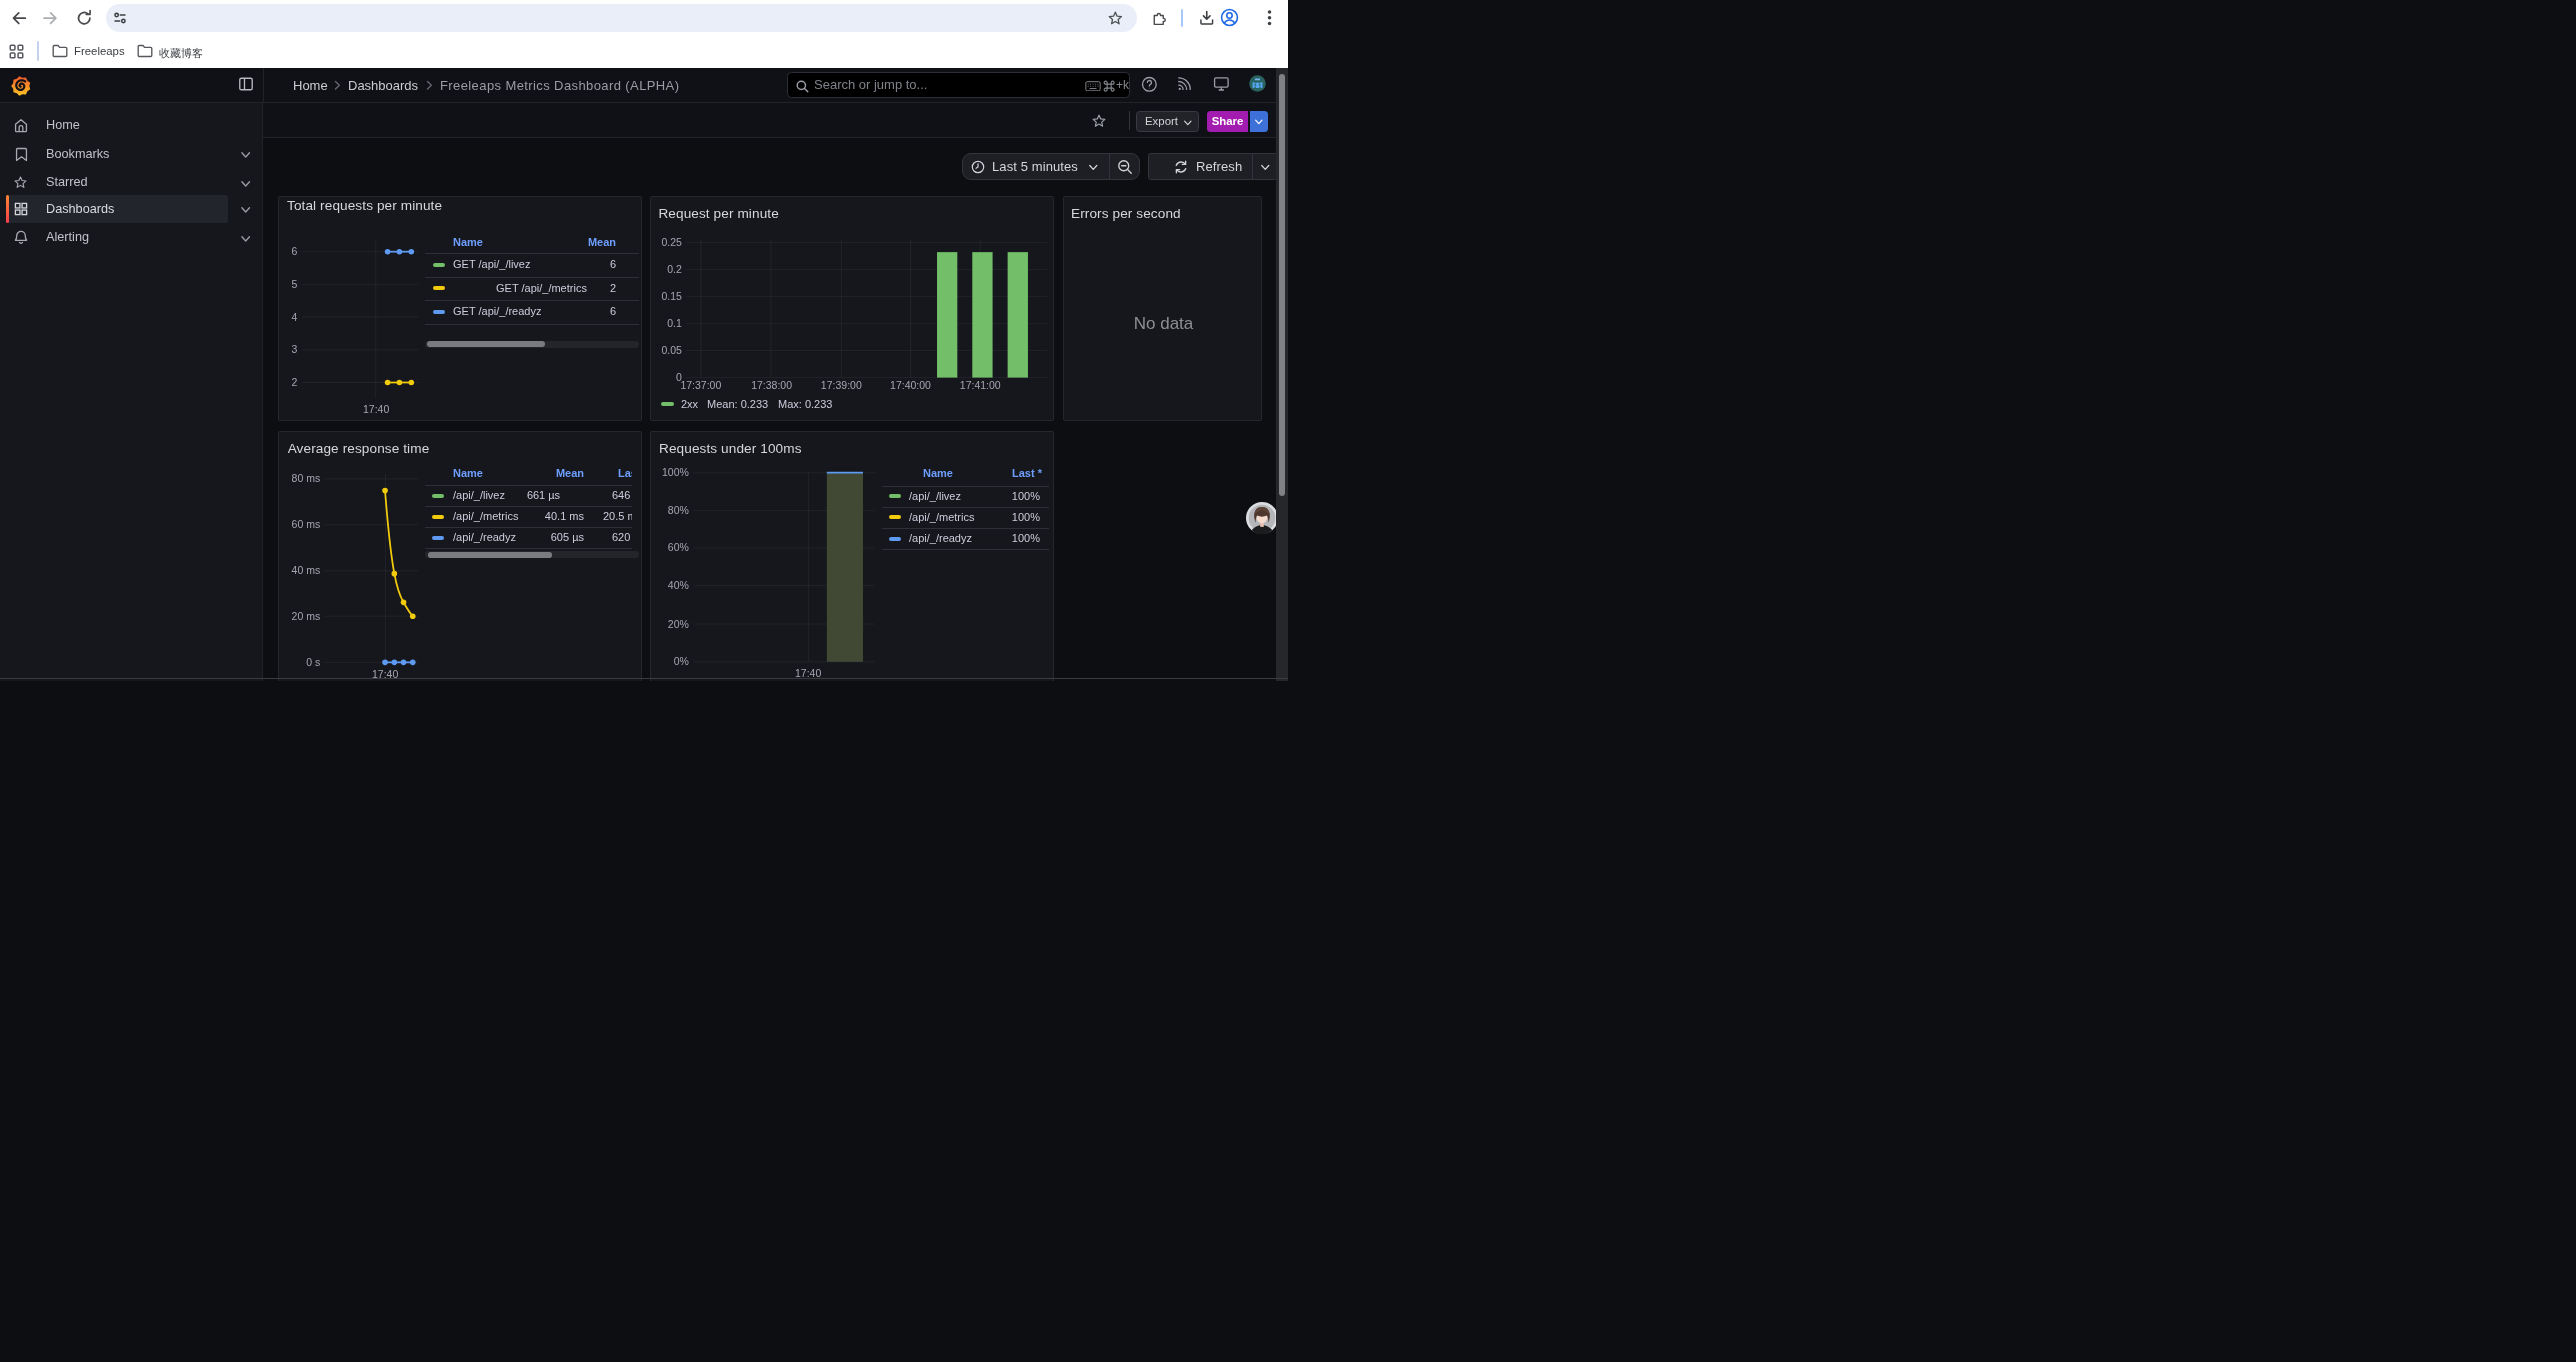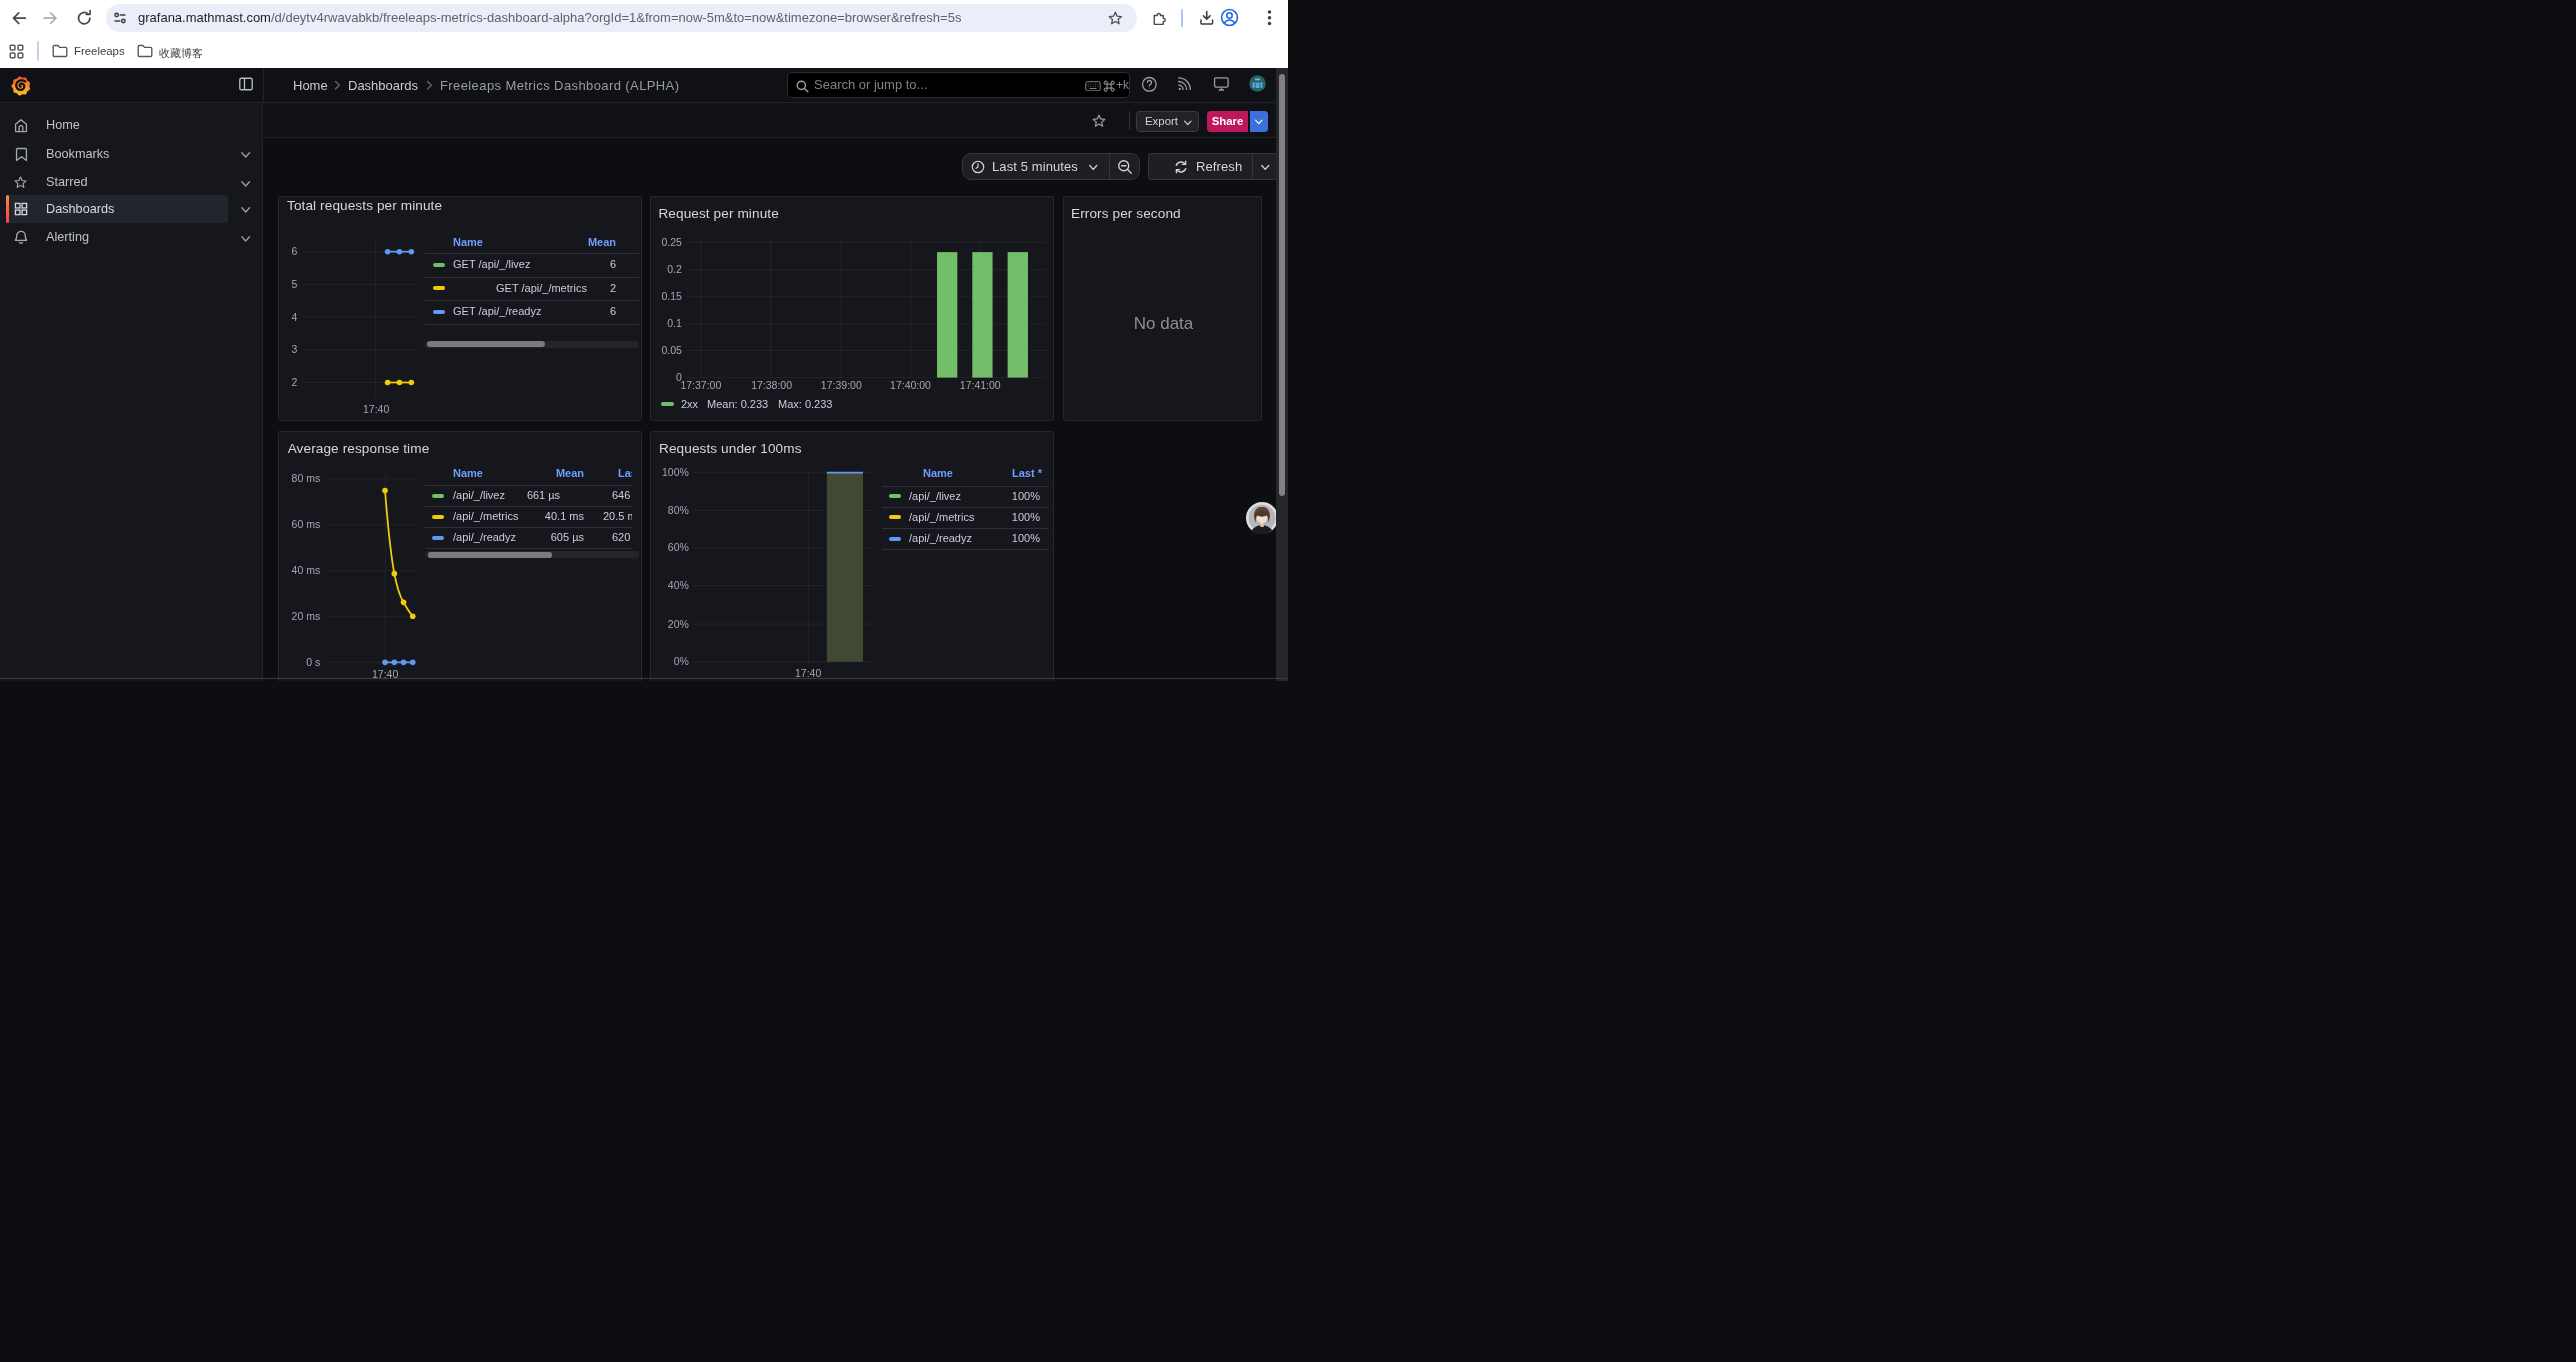--- a/index.html
+++ b/index.html
@@ -36,21 +36,20 @@
   </svg>
 
   <div class="abs" style="left:106px;top:3.5px;width:1031px;height:28px;border-radius:14px;background:#e9eef9;"></div>
 
   <svg class="abs" style="left:112px;top:9.6px" width="16" height="16" viewBox="0 0 18 18" fill="none" stroke="#3c4043" stroke-width="1.7" stroke-linecap="round">
     <circle cx="5.2" cy="5.7" r="1.9"></circle>
       <path d="M9.3 5.7 H14.6"></path>
     <circle cx="12.8" cy="12.3" r="1.9"></circle>
       <path d="M3.4 12.3 H8.7"></path>
   </svg>
-  <div class="abs" style="left:138px;top:0;width:964px;height:35px;line-height:35px;font-size:13px;color:#5f6368;white-space:nowrap;overflow:hidden;letter-spacing:0px;"><span style="color:#1e2023;">grafana.mathmast.com</span>/d/deytv4rwavabkb/freeleaps-metrics-dashboard-alpha?orgId=1&amp;from=now-5m&amp;to=now&amp;timezone=browser&amp;refresh=5s</div>
 
   <svg class="abs" style="left:1107px;top:9.6px" width="16.7" height="16.7" viewBox="0 0 24 24" fill="none" stroke="#4b4e52" stroke-width="1.9" stroke-linejoin="round">
     <path d="M12 3.2 l2.6 5.7 6.2.6 -4.7 4.2 1.3 6.1 -5.4-3.2 -5.4 3.2 1.3-6.1 -4.7-4.2 6.2-.6z"></path>
   </svg>
 
   <svg class="abs" style="left:1151px;top:9.6px" width="16.7" height="16.7" viewBox="0 0 24 24" fill="none" stroke="#47494d" stroke-width="2" stroke-linejoin="round">
     <path d="M4.7 20.6 V7.9 H9 V7.3 a2.3 2.3 0 0 1 4.6 0 V7.9 H17.6 V12 h.6 a2.3 2.3 0 0 1 0 4.6 h-.6 V20.6 Z"></path>
   </svg>
 
   <div class="abs" style="left:1181px;top:8.8px;width:2.3px;height:18.4px;border-radius:1.8px;background:#a8c7fa;"></div>
@@ -165,21 +164,21 @@
   <svg class="abs" style="left:828px;top:27px;left:828px;top:10px" width="16" height="16" viewBox="0 0 24 24" fill="none" stroke="#9fa2a9" stroke-width="1.8" stroke-linejoin="round">
     <path d="M12 3.2 l2.6 5.7 6.2.6 -4.7 4.2 1.3 6.1 -5.4-3.2 -5.4 3.2 1.3-6.1 -4.7-4.2 6.2-.6z"></path>
   </svg>
   <div class="abs" style="left:866px;top:8px;width:0.9px;height:19px;background:#33343a;"></div>
   <div class="abs" style="left:873px;top:8px;width:63px;height:20.6px;background:#222329;border:0.9px solid #3a3b42;border-radius:3.5px;box-sizing:border-box;">
     <div class="abs" style="left:8px;top:0;height:19px;line-height:19px;font-size:11.4px;color:#d2d3d9;">Export</div>
     <svg class="abs" style="left:46px;top:6.1px" width="9.6" height="9.6" viewBox="0 0 12 12" fill="none" stroke="#d2d3d9" stroke-width="1.5" stroke-linecap="round" stroke-linejoin="round">
         <path d="M2 4 L6 8.4 L10 4"></path>
       </svg>
   </div>
-  <div class="abs" style="left:944px;top:8px;width:41px;height:20.6px;background:#be185d;border-radius:3.5px 0 0 3.5px;">
+  <div class="abs" style="left:944px;top:8px;width:41px;height:20.6px;background:#a21caf;border-radius:3.5px 0 0 3.5px;">
     <div class="abs" style="left:0;top:0;width:100%;height:20.6px;line-height:20.6px;font-size:11.4px;font-weight:700;color:#ffffff;text-align:center;">Share</div>
   </div>
   <div class="abs" style="left:987px;top:8px;width:18.4px;height:20.6px;background:#3d71d9;border-radius:0 3.5px 3.5px 0;">
     <svg class="abs" style="left:4.4px;top:6.1px" width="9.6" height="9.6" viewBox="0 0 12 12" fill="none" stroke="#ffffff" stroke-width="1.5" stroke-linecap="round" stroke-linejoin="round">
         <path d="M2 4 L6 8.4 L10 4"></path>
       </svg>
   </div>
 </div>
 
 <div class="abs" style="left:0;top:103px;width:263px;height:578px;background:#16171d;border-right:0.9px solid #222329;box-sizing:border-box;">

